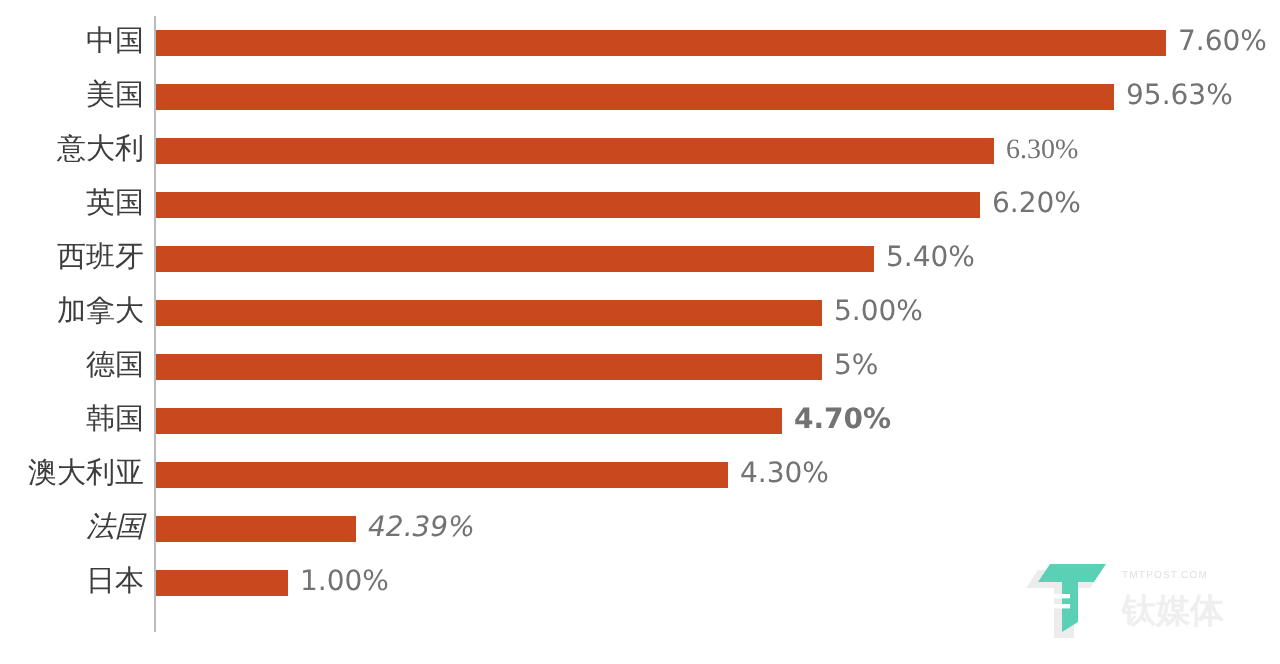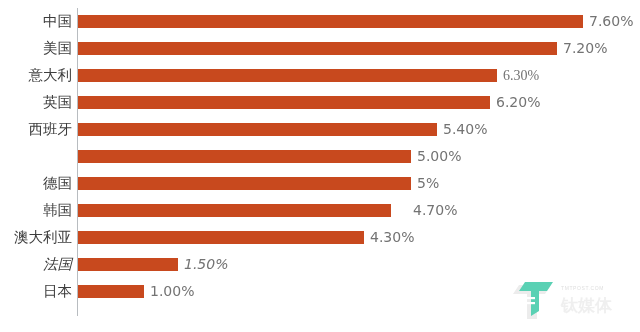--- a/index.html
+++ b/index.html
@@ -131,60 +131,61 @@
 
     <div id="rows-container">
         <div class="bar-row" style="top: 8px;">
           <div class="cat-label">中国</div>
           <div class="bar" style="width: 505px; background: rgb(200, 73, 30);"></div>
           <div class="val-label" style="left: 589px;">7.60%</div>
         </div>
         <div class="bar-row" style="top: 35px;">
           <div class="cat-label">美国</div>
           <div class="bar" style="width: 479px; background: rgb(200, 73, 30);"></div>
-          <div class="val-label" style="left: 563px;">7.20%</div>
+          <div class="val-label" style="left: 563px;">95.63%</div>
         </div>
         <div class="bar-row" style="top: 62px;">
           <div class="cat-label">意大利</div>
           <div class="bar" style="width: 419px; background: rgb(200, 73, 30);"></div>
           <div class="val-label" style="left: 503px; font-family: Liberation Serif, serif;">6.30%</div>
         </div>
         <div class="bar-row" style="top: 89px;">
           <div class="cat-label">英国</div>
           <div class="bar" style="width: 412px; background: rgb(200, 73, 30);"></div>
           <div class="val-label" style="left: 496px;">6.20%</div>
         </div>
         <div class="bar-row" style="top: 116px;">
           <div class="cat-label">西班牙</div>
           <div class="bar" style="width: 359px; background: rgb(200, 73, 30);"></div>
           <div class="val-label" style="left: 443px;">5.40%</div>
         </div>
         <div class="bar-row" style="top: 143px;">
+          <div class="cat-label">加拿大</div>
           <div class="bar" style="width: 333px; background: rgb(200, 73, 30);"></div>
           <div class="val-label" style="left: 417px;">5.00%</div>
         </div>
         <div class="bar-row" style="top: 170px;">
           <div class="cat-label">德国</div>
           <div class="bar" style="width: 333px; background: rgb(200, 73, 30);"></div>
           <div class="val-label" style="left: 417px;">5%</div>
         </div>
         <div class="bar-row" style="top: 197px;">
           <div class="cat-label">韩国</div>
           <div class="bar" style="width: 313px; background: rgb(200, 73, 30);"></div>
-          <div class="val-label" style="left: 413px;">4.70%</div>
+          <div class="val-label" style="left: 397px; font-weight: bold;">4.70%</div>
         </div>
         <div class="bar-row" style="top: 224px;">
           <div class="cat-label">澳大利亚</div>
           <div class="bar" style="width: 286px; background: rgb(200, 73, 30);"></div>
           <div class="val-label" style="left: 370px;">4.30%</div>
         </div>
         <div class="bar-row" style="top: 251px; font-style: italic;">
           <div class="cat-label">法国</div>
           <div class="bar" style="width: 100px; background: rgb(200, 73, 30);"></div>
-          <div class="val-label" style="left: 184px;">1.50%</div>
+          <div class="val-label" style="left: 184px;">42.39%</div>
         </div>
         <div class="bar-row" style="top: 278px;">
           <div class="cat-label">日本</div>
           <div class="bar" style="width: 66px; background: rgb(200, 73, 30);"></div>
           <div class="val-label" style="left: 150px;">1.00%</div>
         </div>
       </div>
 
   </div>
 

